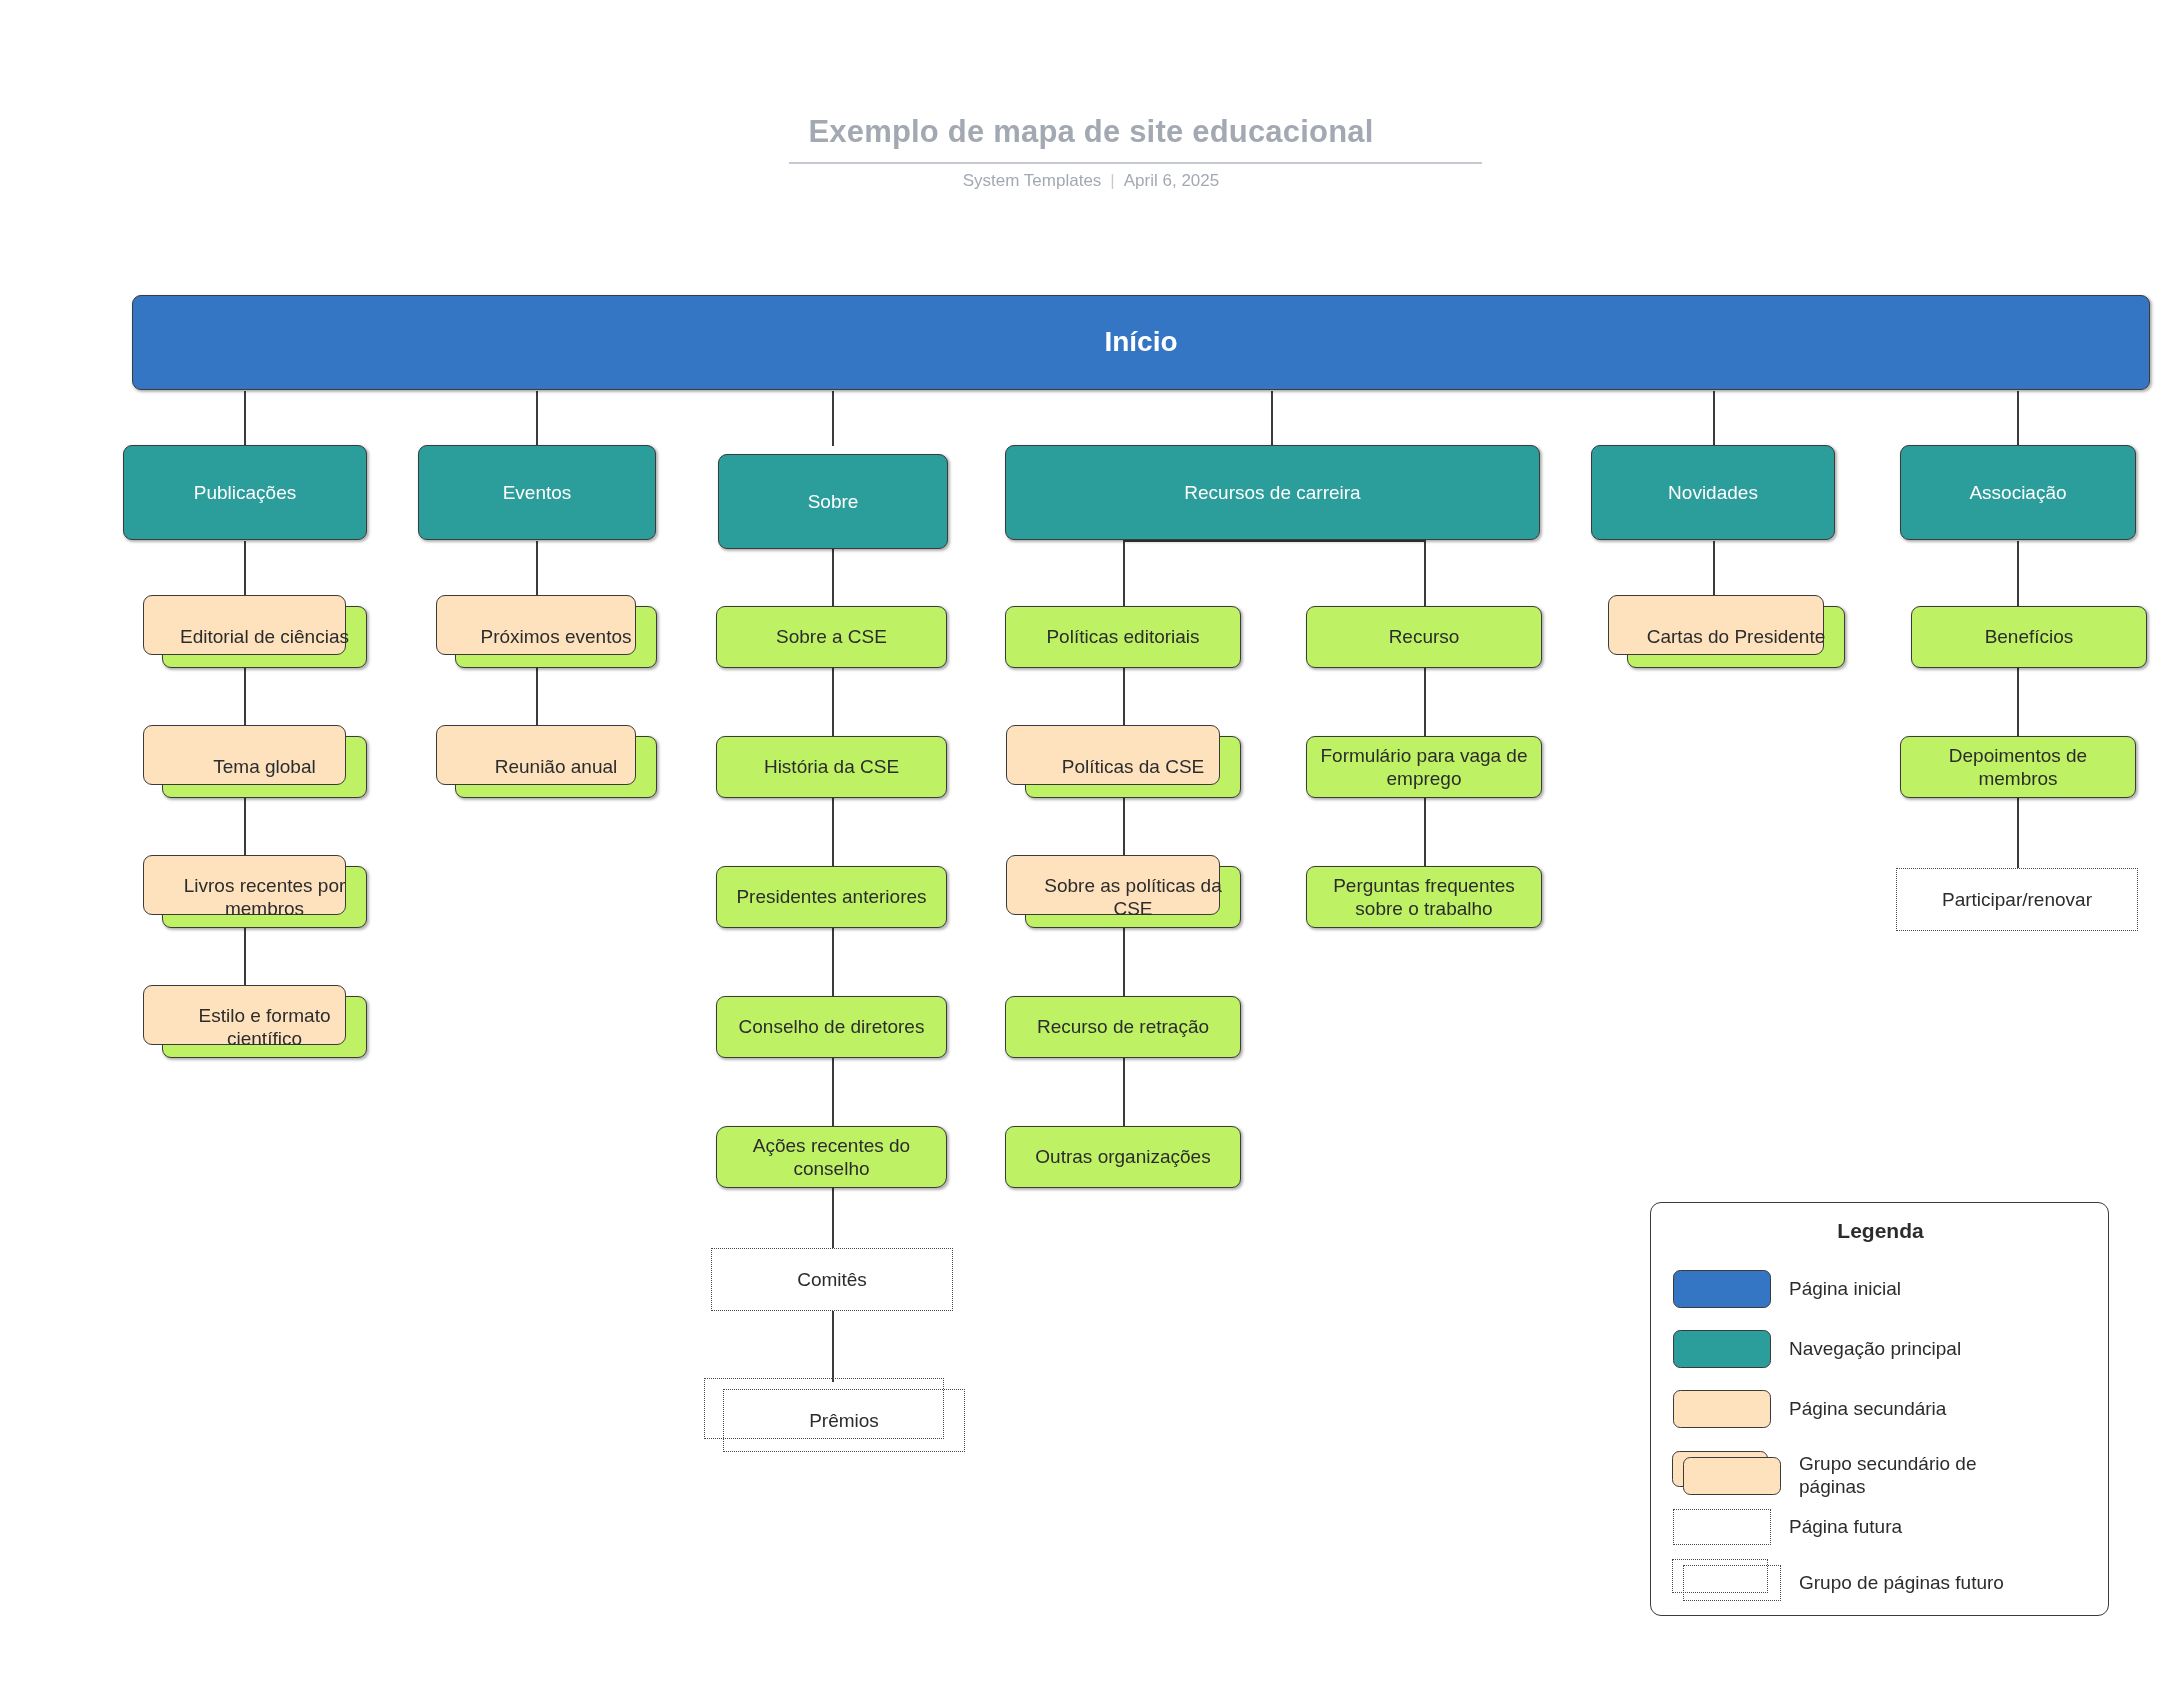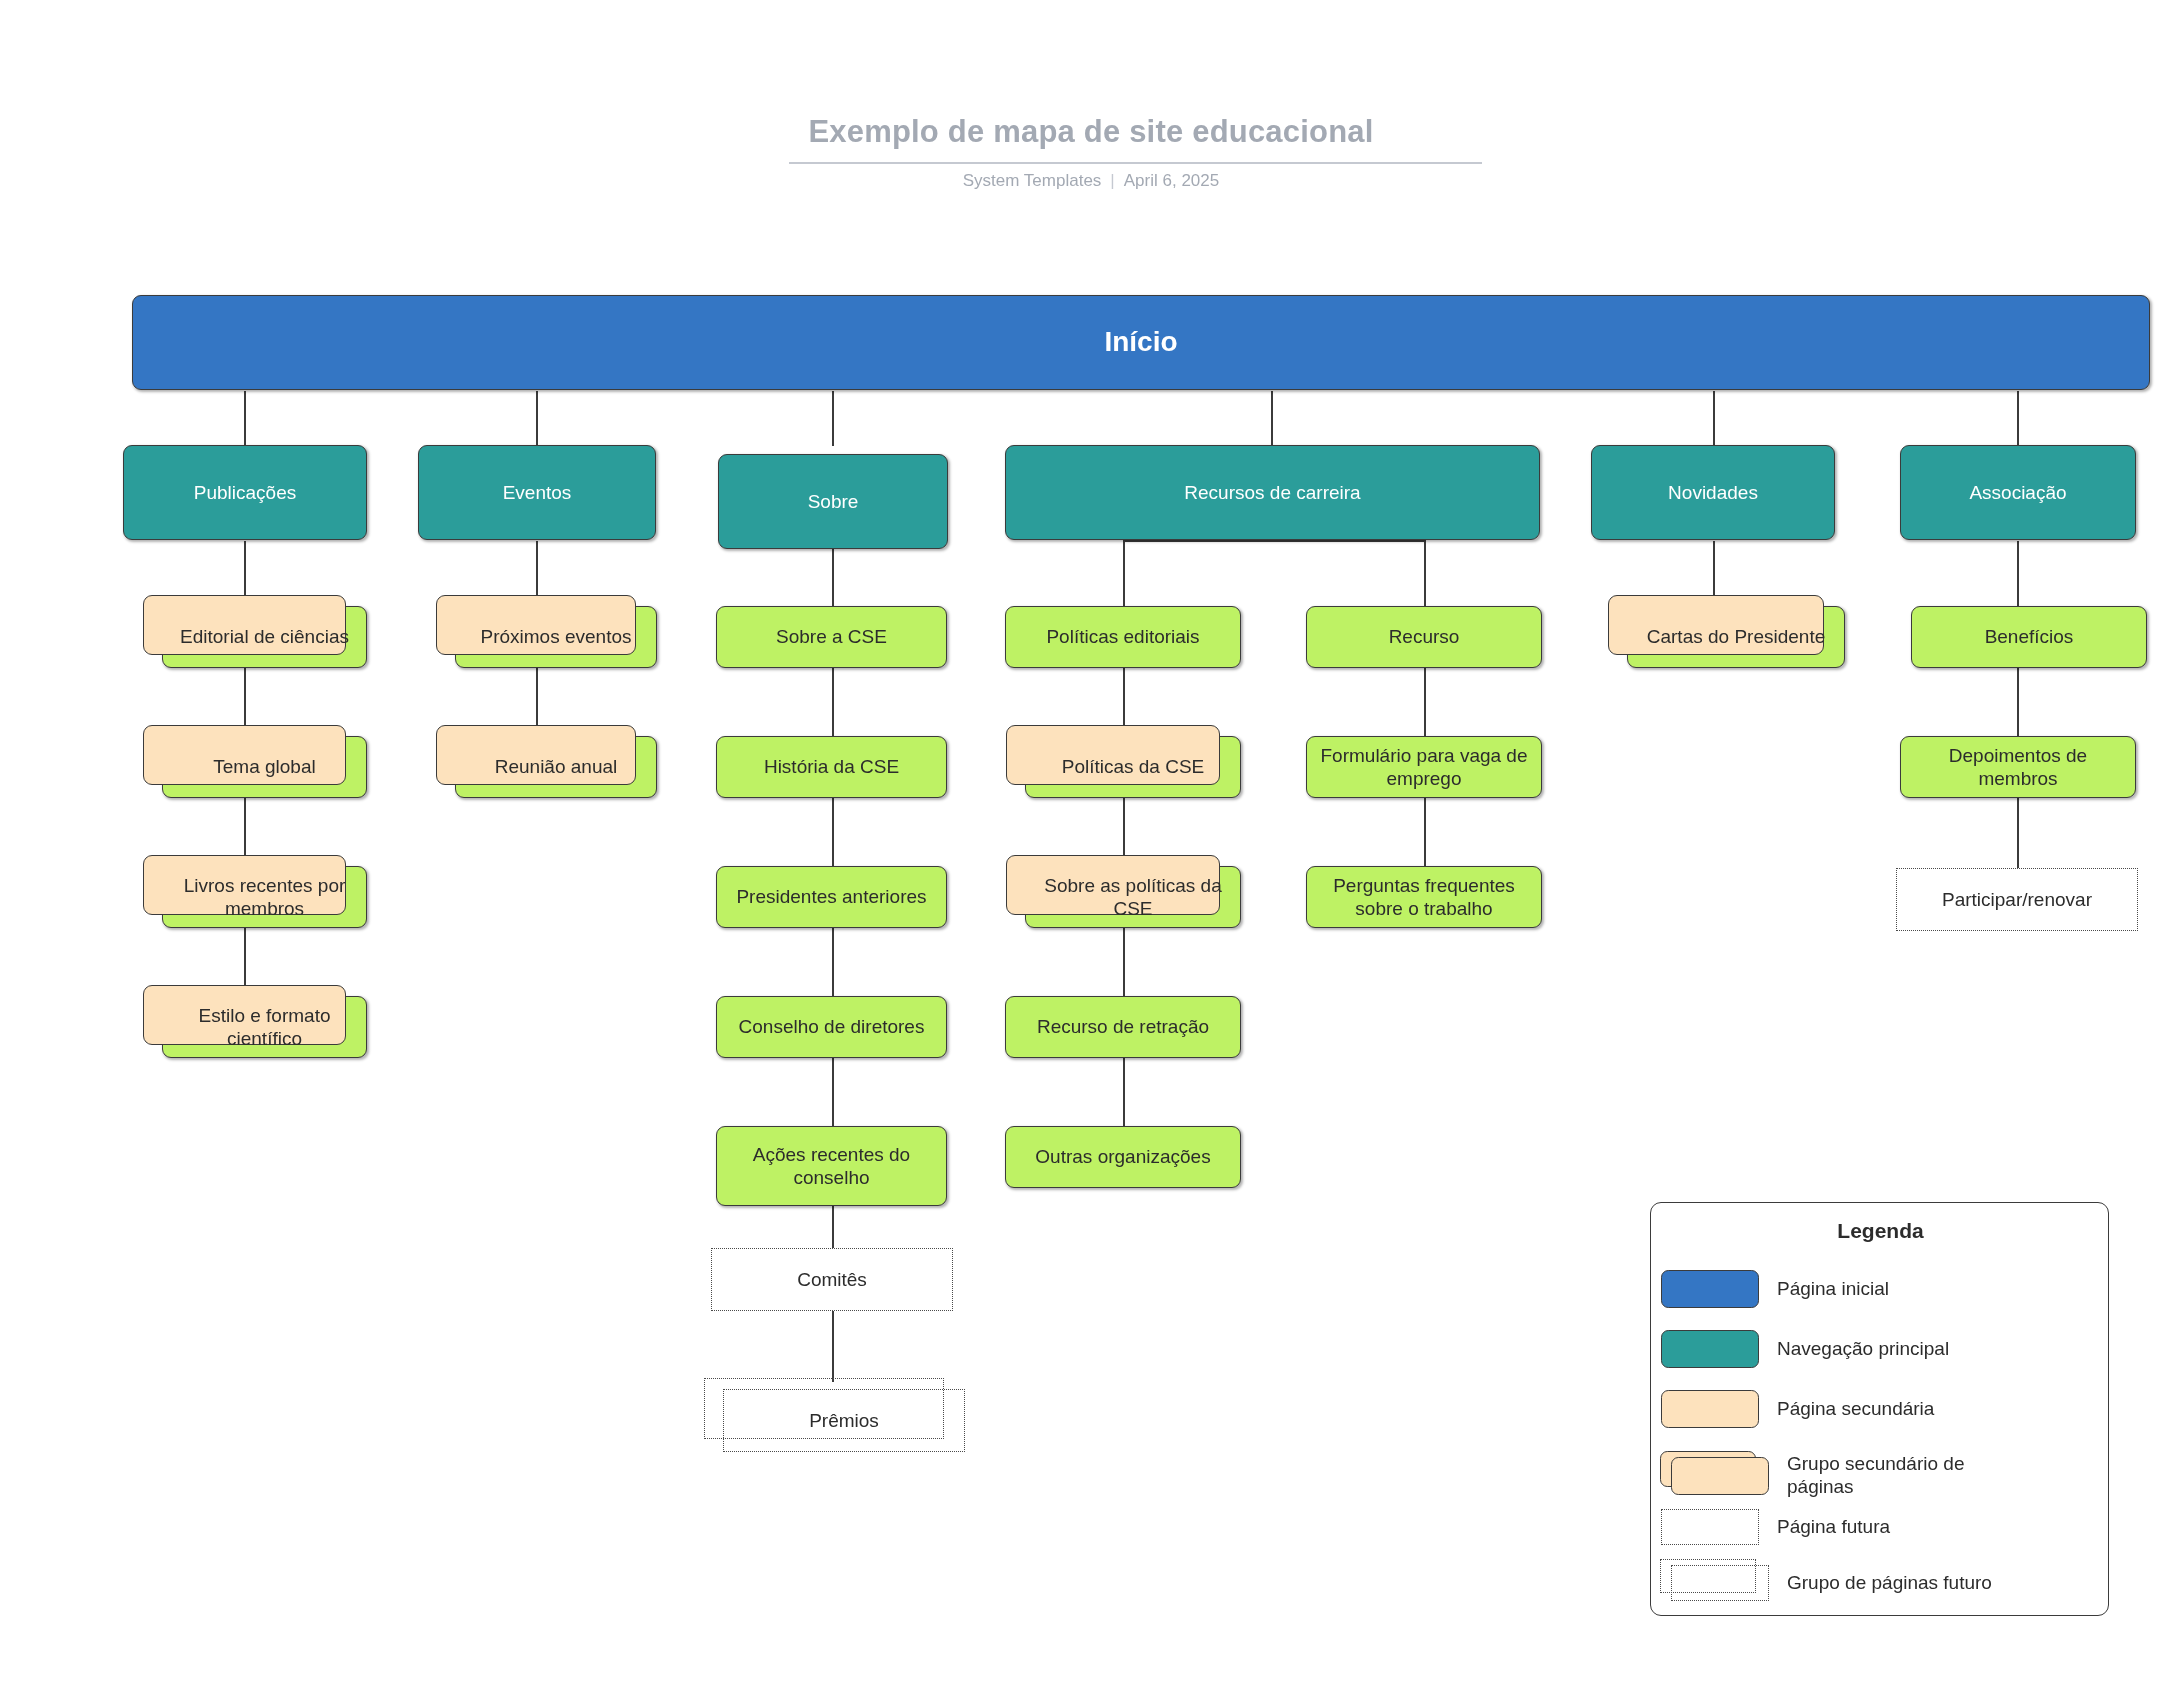--- a/index.html
+++ b/index.html
@@ -151,21 +151,21 @@
     position: absolute;
     left: 0; top: 16.4px;
     width: 459px;
     text-align: center;
     font-size: 21px;
     font-weight: bold;
     color: #2c2c2c;
   }
   .legend-row {
     position: absolute;
-    left: 10px;
+    left: 22px;
     width: 418px;
     display: flex;
     align-items: center;
   }
   .legend-swatch {
     position: relative;
     width: 98px;
     height: 38px;
     flex: 0 0 98px;
     box-sizing: border-box;
@@ -281,21 +281,21 @@
 <div class="node node-sec node-group" style="left:162px; top:866px;  width:205px; height:62px;">Livros recentes por membros</div>
 <div class="node node-sec node-group" style="left:162px; top:996px; width:205px; height:62px;">Estilo e formato científico</div>
 
 <div class="node node-sec node-group" style="left:455px; top:606px; width:202px; height:62px;">Próximos eventos</div>
 <div class="node node-sec node-group" style="left:455px; top:736px; width:202px; height:62px;">Reunião anual</div>
 
 <div class="node node-sec" style="left:716px; top:606px;  width:231px; height:62px;">Sobre a CSE</div>
 <div class="node node-sec" style="left:716px; top:736px;  width:231px; height:62px;">História da CSE</div>
 <div class="node node-sec" style="left:716px; top:866px;  width:231px; height:62px;">Presidentes anteriores</div>
 <div class="node node-sec" style="left:716px; top:996px; width:231px; height:62px;">Conselho de diretores</div>
-<div class="node node-sec" style="left:716px; top:1126px; width:231px; height:80px;">Ações recentes do conselho</div>
+<div class="node node-sec" style="left:716px; top:1126px; width:231px; height:62px;border-radius:11px;">Ações recentes do conselho</div>
 <div class="node node-future" style="left:711px; top:1248px; width:242px; height:63px;">Comitês</div>
 <div class="node node-future node-future-group" style="left:723px; top:1389px; width:242px; height:63px;">Prêmios</div>
 
 <div class="node node-sec" style="left:1005px; top:606px;  width:236px; height:62px;">Políticas editoriais</div>
 <div class="node node-sec node-group" style="left:1025px; top:736px;  width:216px; height:62px;">Políticas da CSE</div>
 <div class="node node-sec node-group" style="left:1025px; top:866px;  width:216px; height:62px;">Sobre as políticas da CSE</div>
 <div class="node node-sec" style="left:1005px; top:996px; width:236px; height:62px;">Recurso de retração</div>
 <div class="node node-sec" style="left:1005px; top:1126px; width:236px; height:62px;">Outras organizações</div>
 
 <div class="node node-sec" style="left:1306px; top:606px;  width:236px; height:62px;">Recurso</div>

